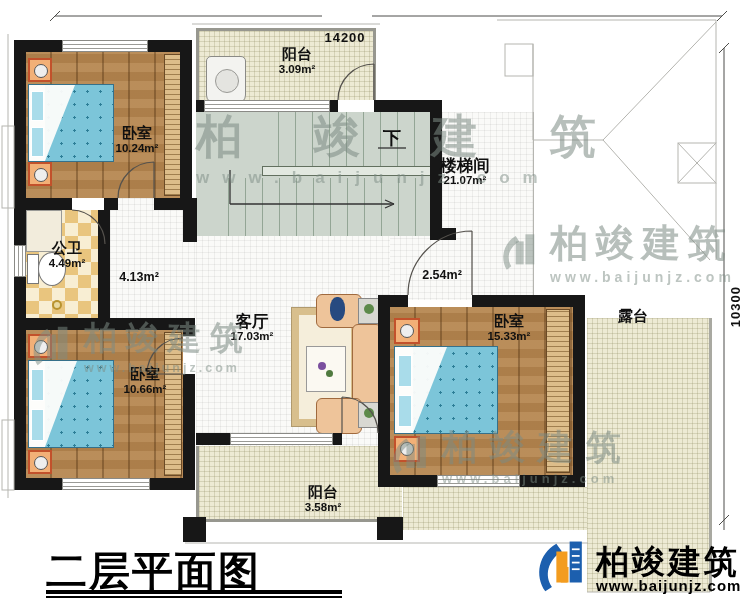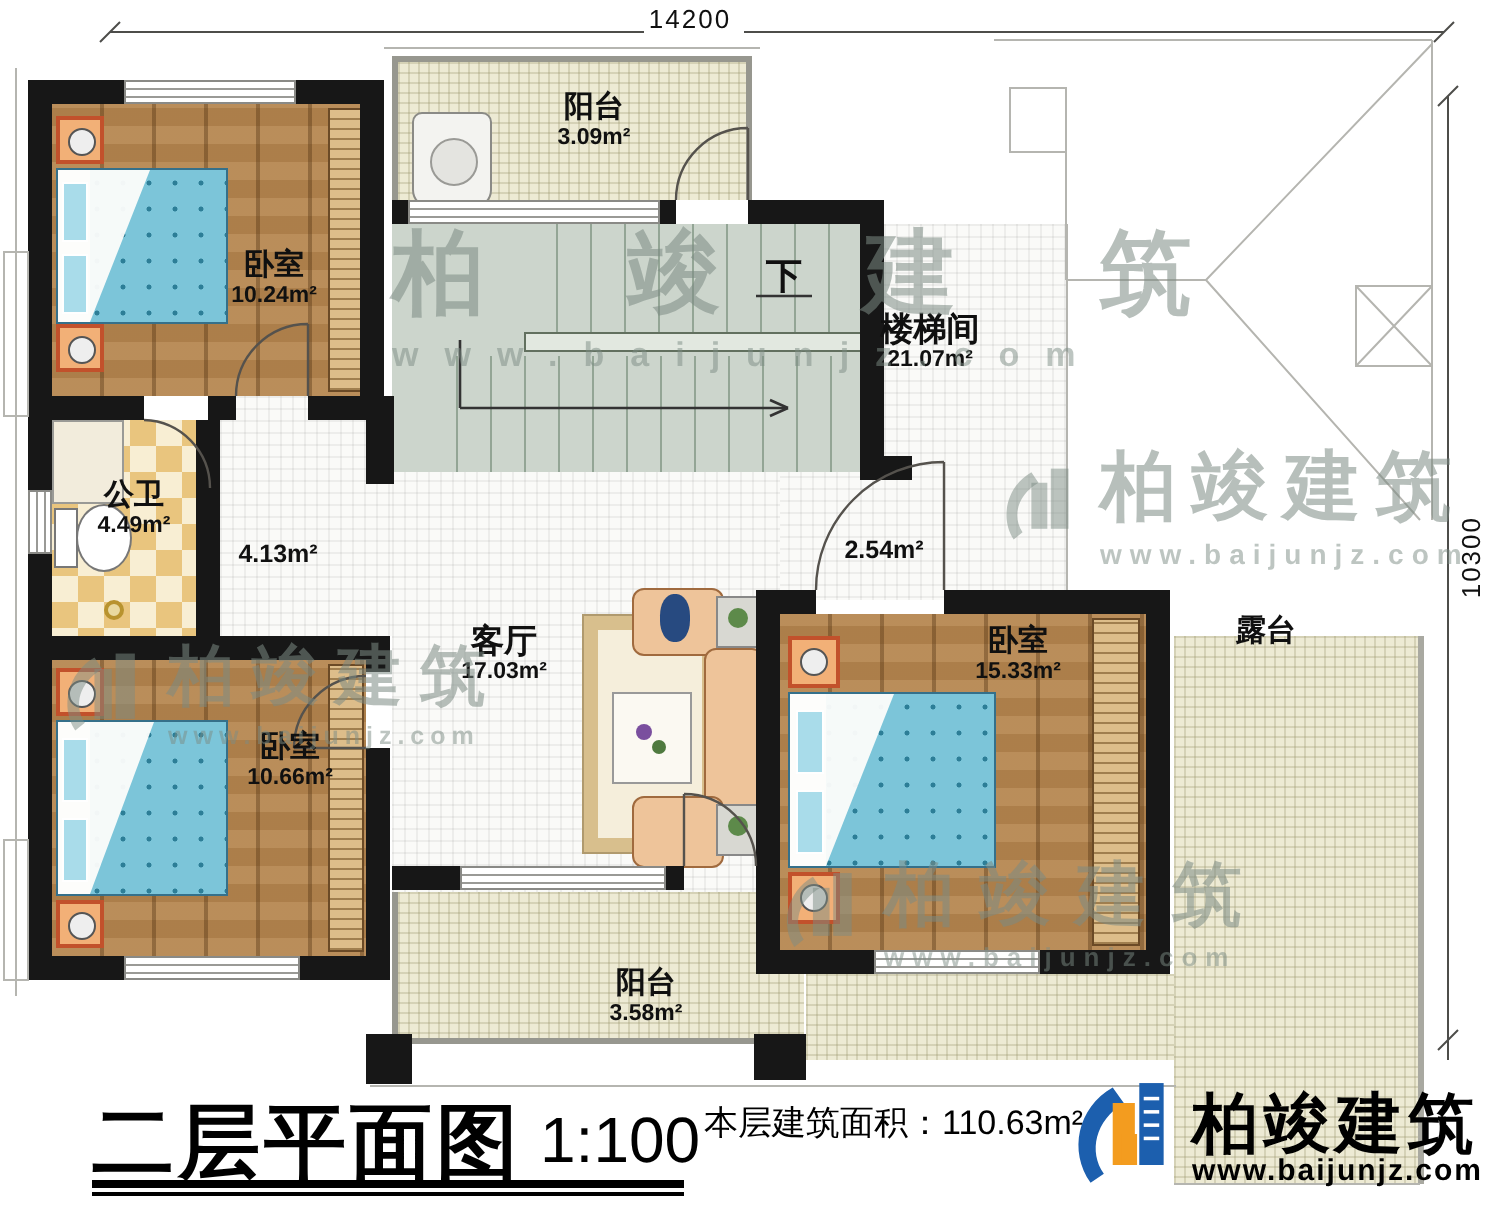--- a/index.html
+++ b/index.html
@@ -58,21 +58,21 @@
   .sidet{position:absolute;background:#d8d8d2;border:1px solid #888;z-index:10;}
   .plantdot{position:absolute;border-radius:50%;z-index:12;}
   .person{position:absolute;background:#274a80;border-radius:45%;z-index:12;}
   .rlabel{position:absolute;display:flex;flex-direction:column;align-items:center;z-index:35;
           color:#101010;font-weight:bold;line-height:1.1;transform:translateX(-50%);text-align:center;white-space:nowrap;}
   .rname{font-size:15px;}
   .rname.big{font-size:16.5px;}
   .rarea{font-size:11.5px;}
   .note{position:absolute;z-index:35;color:#101010;font-weight:bold;font-size:12.5px;
         transform:translateX(-50%);white-space:nowrap;}
-  .dimtext{position:absolute;z-index:35;color:#101010;font-weight:normal;font-size:13px;letter-spacing:1px;}
+  .dimtext{position:absolute;z-index:35;color:#101010;font-weight:bold;font-size:13px;letter-spacing:1px;margin-top:28px;}
   svg.overlay{position:absolute;left:0;top:0;z-index:30;pointer-events:none;}
   .wm{position:absolute;z-index:40;display:flex;align-items:center;gap:6px;
       color:rgba(124,139,131,.55);font-weight:bold;white-space:nowrap;pointer-events:none;}
   .wm .col{display:flex;flex-direction:column;}
   .wmbig{display:block;}
   .wmurl{display:block;color:rgba(124,139,131,.5);}
   .titleblock-text{position:absolute;z-index:50;color:#000;white-space:nowrap;}
   .dblrule{position:absolute;z-index:50;height:8px;border-top:4px solid #000;border-bottom:2px solid #000;box-sizing:border-box;}
 </style>
 </head>
@@ -315,24 +315,20 @@
       <rect x="31" y="6" width="10" height="34" fill="rgba(124,139,131,.5)"></rect>
     </svg>
     <div class="col">
       <span class="wmbig" style="font-size:35px;letter-spacing:13px;">柏竣建筑</span>
       <span class="wmurl" style="font-size:13px;letter-spacing:4px;">www.baijunjz.com</span>
     </div>
   </div>
 
   <div class="titleblock-text" style="left:46px;top:544px;font-size:41px;font-weight:bold;letter-spacing:2px;">二层平面图</div>
   <div class="dblrule" style="left:46px;top:590px;width:296px;"></div>
-  <div class="titleblock-text" style="left:270px;top:552px;font-size:32px;">1:100</div>
-  <div class="titleblock-text" style="left:352px;top:550px;font-size:17px;">
-    <span>本层建筑面积：</span><span>110.63m²</span>
-  </div>
 
   <div class="abs" style="left:534px;top:536px;z-index:50;">
     <svg width="58" height="62" viewBox="0 0 52 56">
       <path d="M10,50 C0,36 4,16 20,7 L25,14 C12,22 9,36 16,46 Z" fill="#1c5fae"></path>
       <rect x="20" y="14" width="10" height="28" fill="#f39c1f"></rect>
       <rect x="32" y="5" width="11" height="37" fill="#1c5fae"></rect>
       <rect x="24" y="28" width="7" height="14" fill="#f39c1f"></rect>
       <g stroke="#fff" stroke-width="1.6">
         <line x1="34" y1="12" x2="41" y2="12"></line>
           <line x1="34" y1="18" x2="41" y2="18"></line>

